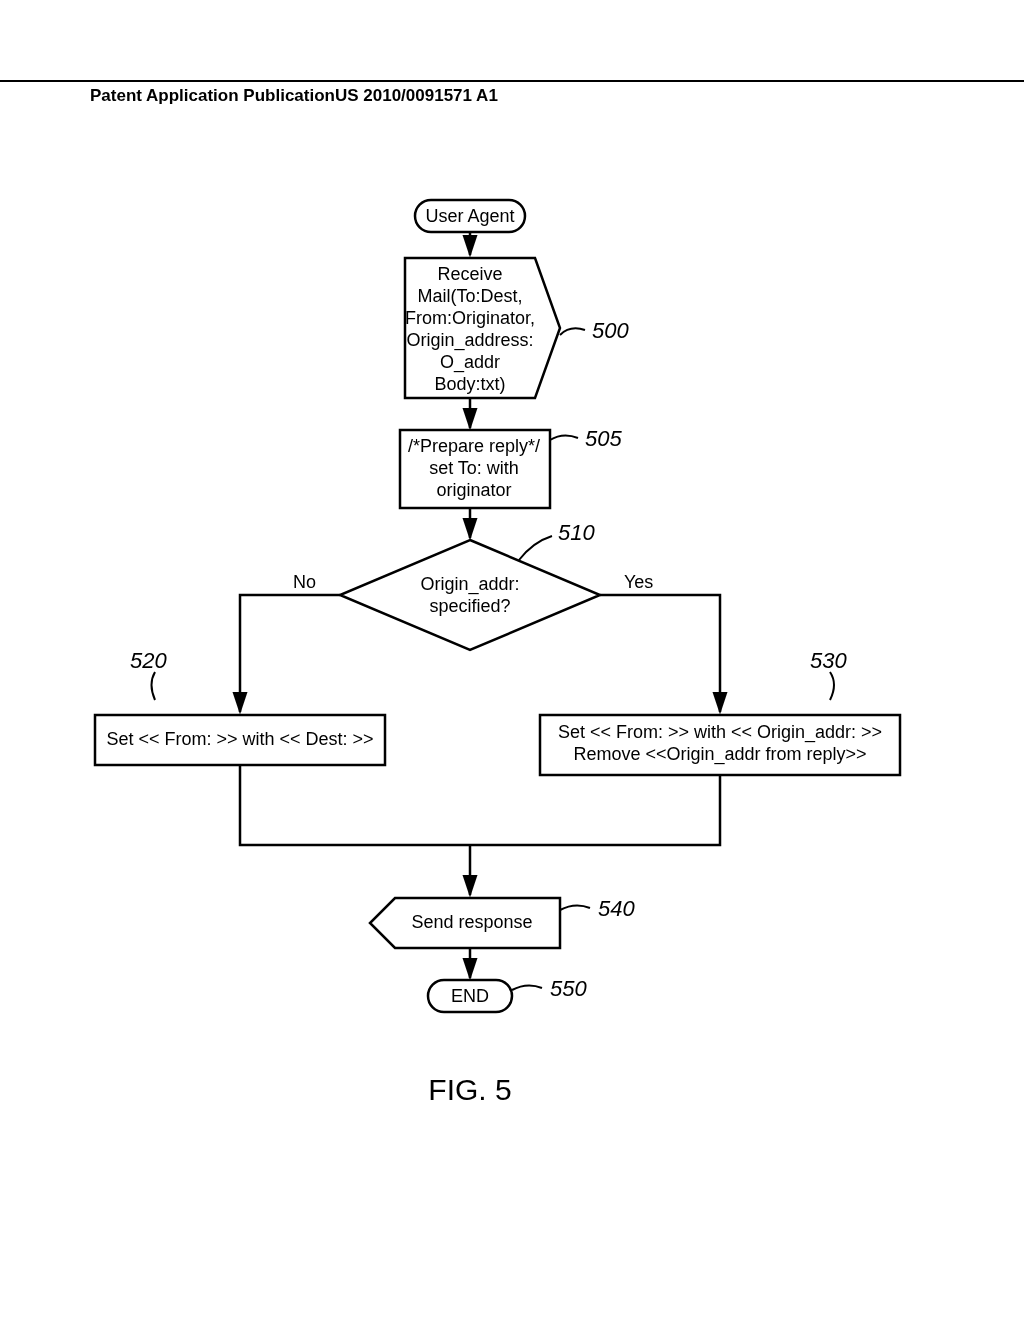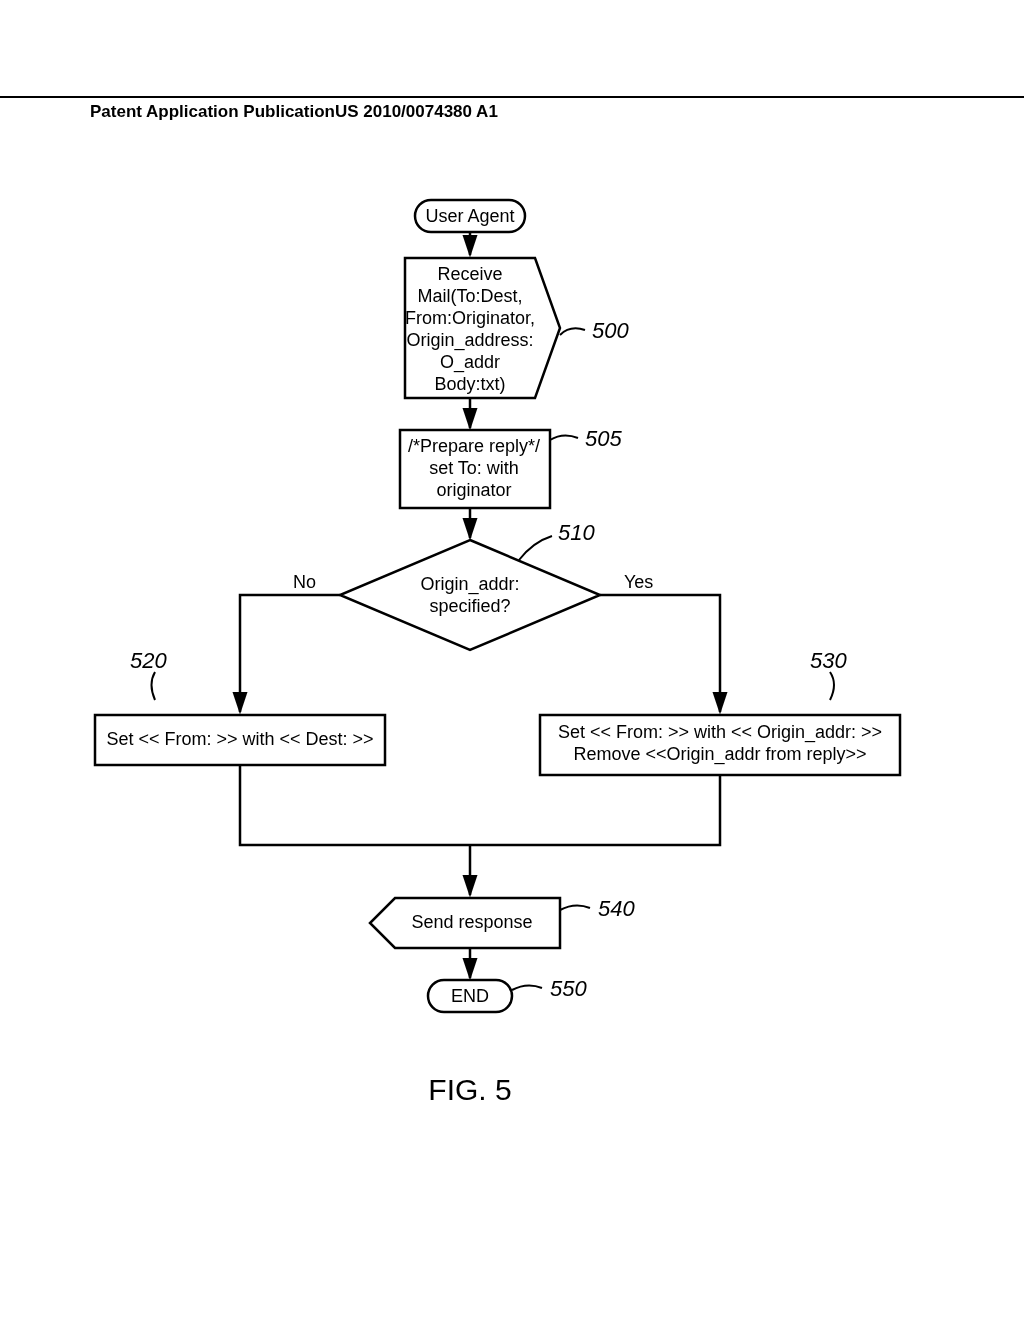--- a/index.html
+++ b/index.html
@@ -6,21 +6,21 @@
     margin: 0;
     padding: 0;
     background: white;
     font-family: Arial, Helvetica, sans-serif;
     width: 1024px;
     height: 1320px;
     position: relative;
   }
   .header {
     position: absolute;
-    top: 96px;
+    top: 80px;
     left: 0;
     width: 1024px;
     border-top: 2px solid black;
     display: flex;
     padding-top: 4px;
     font-size: 17px;
   }
   .header .left {
     flex: 0 0 auto;
     padding-left: 90px;
@@ -52,21 +52,21 @@
   .fig {
     font-family: "Comic Sans MS", "Segoe Script", cursive, sans-serif;
     font-size: 30px;
   }
 </style>
 </head>
 <body>
 
 <div class="header">
   <div class="left">Patent Application Publication</div>
-  <div class="right">US 2010/0074380 A1</div>
+  <div class="right">US 2010/0091571 A1</div>
 </div>
 
 <svg width="1024" height="1100">
   <defs>
     <marker id="arrow" markerWidth="10" markerHeight="10" refX="8" refY="3" orient="auto" markerUnits="strokeWidth">
       <path d="M0,0 L0,6 L9,3 z" fill="black"></path>
     </marker>
   </defs>
 
   <g>

